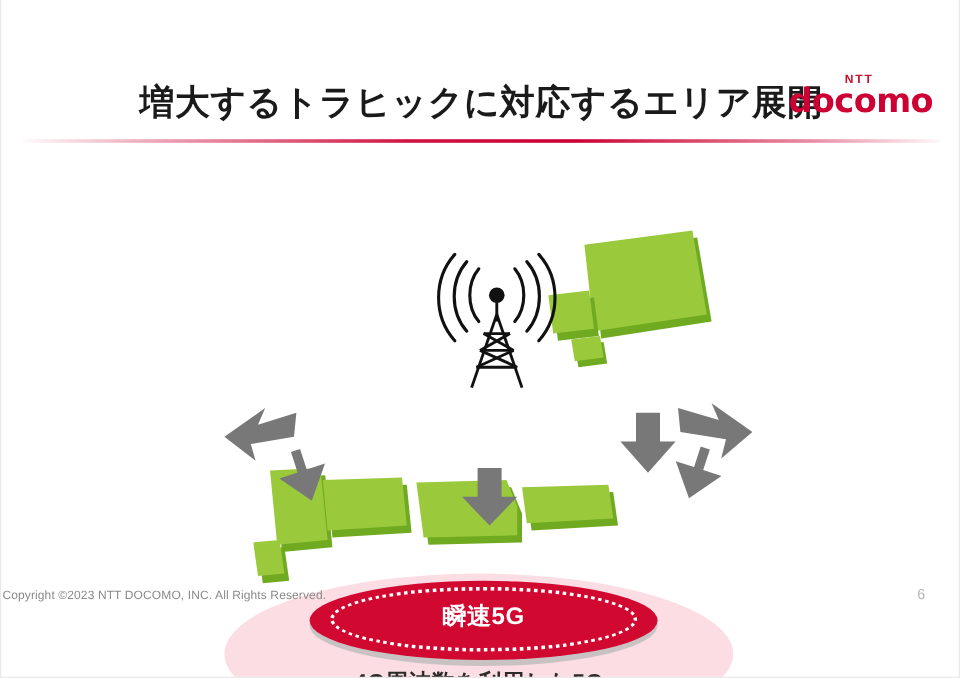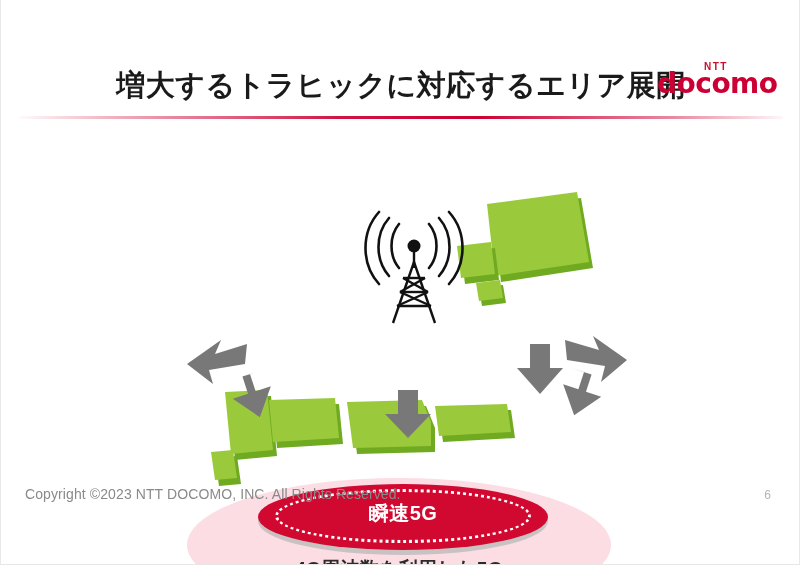--- a/index.html
+++ b/index.html
@@ -173,23 +173,23 @@
     color: #2b2b2b;
     letter-spacing: 0.3px;
   }
 
   .arrow, .tower, .green, .greenshape {
     position: absolute;
   }
 
   .footer {
     position: absolute;
-    left: 24px;
+    left: 1px;
     bottom: 62px;
-    font-size: 14px;
+    font-size: 10px;
     color: #8a8a8a;
     letter-spacing: 0.1px;
   }
   .page-num {
     position: absolute;
     right: 28px;
     bottom: 62px;
     font-size: 12px;
     color: #b5b5b5;
   }

